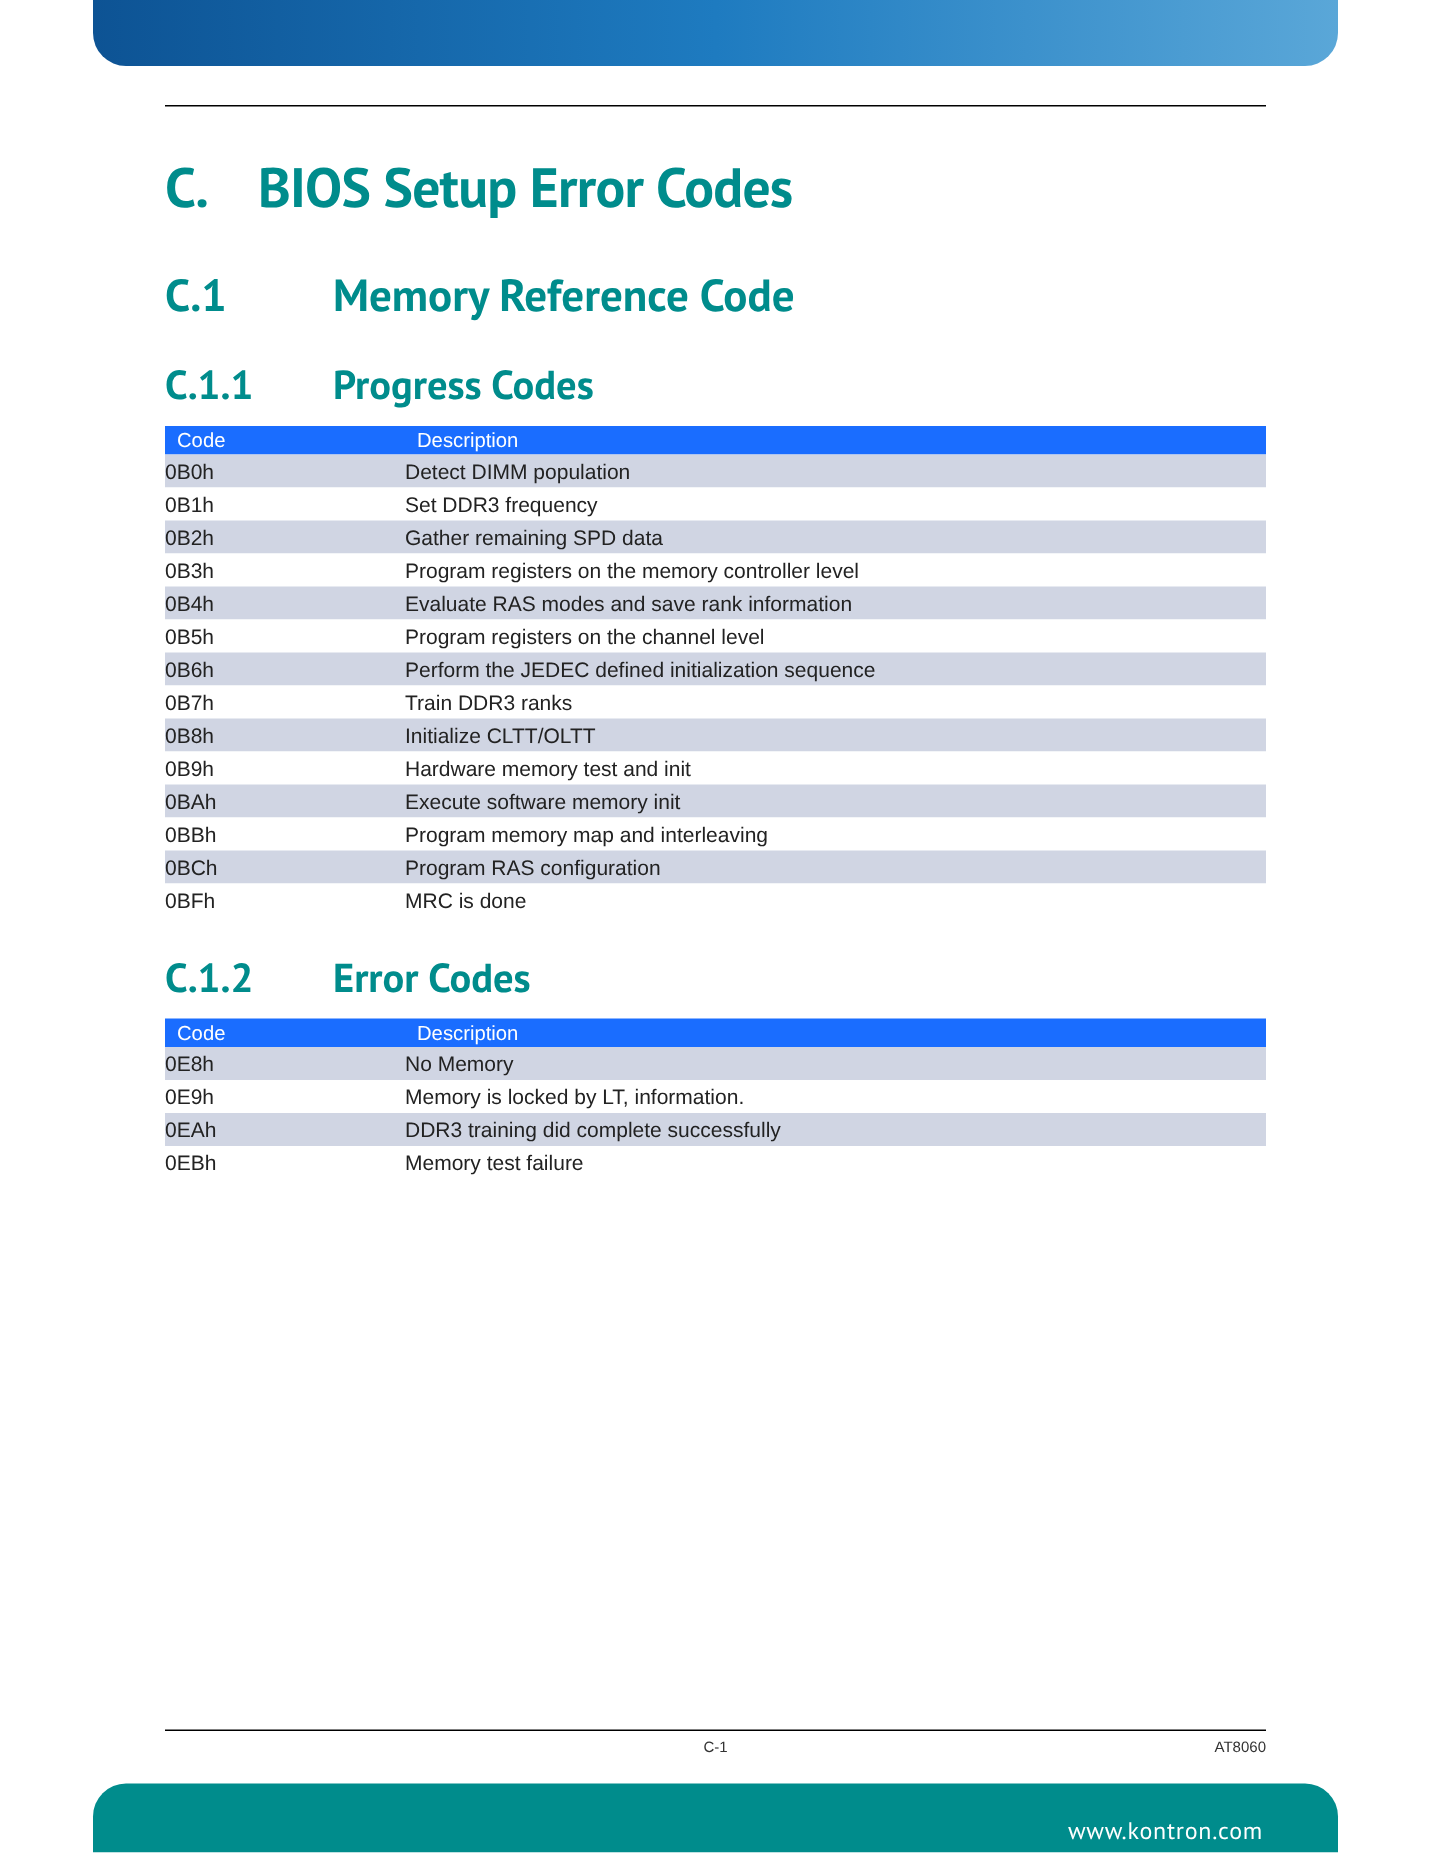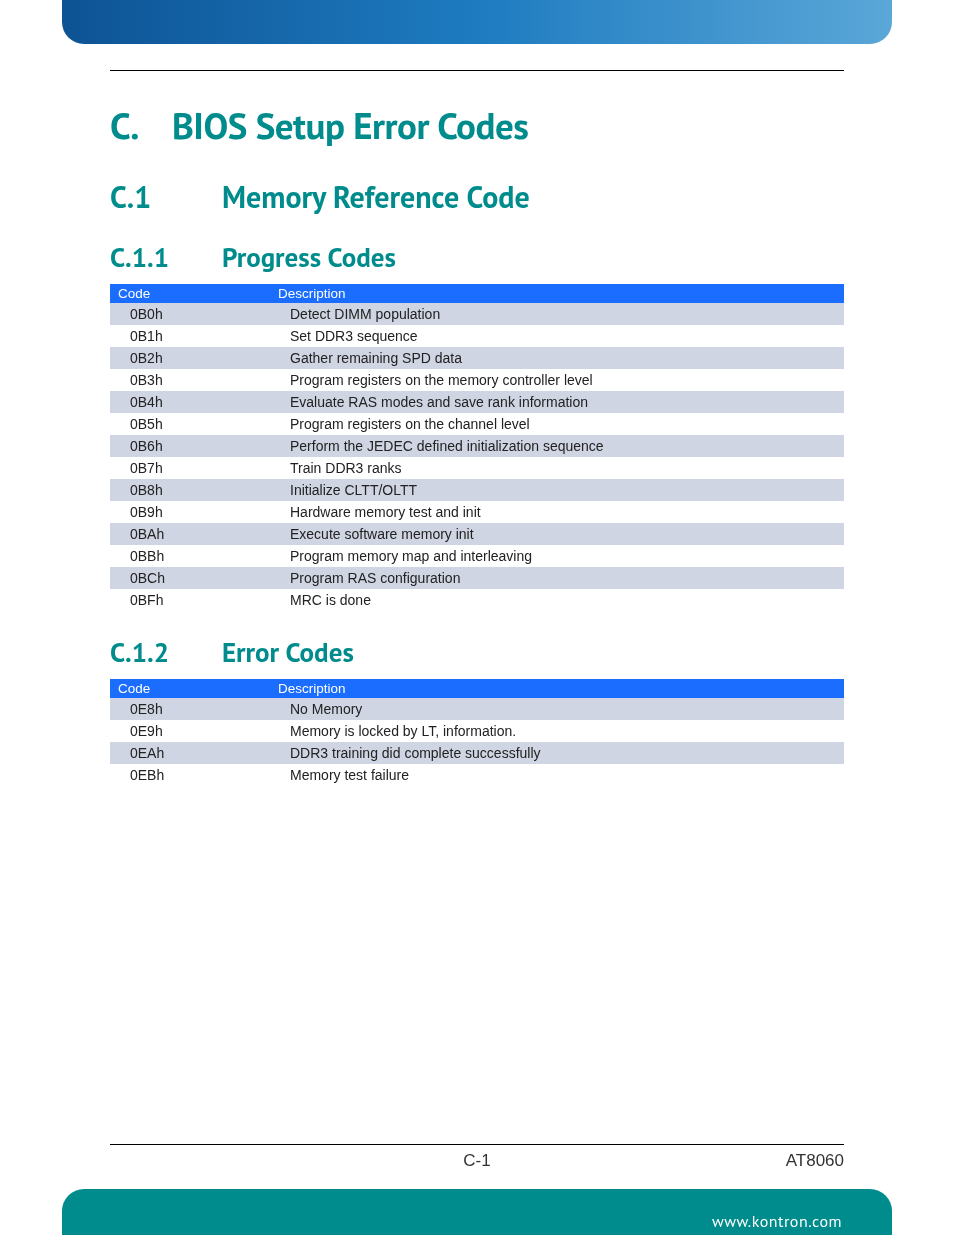--- a/index.html
+++ b/index.html
@@ -58,38 +58,38 @@
   }
   thead th {
     background: #1a6dff;
     color: #fff;
     text-align: left;
     font-weight: 400;
     padding: 2px 8px;
     font-size: 13.5px;
   }
   tbody td {
-    padding: 3px 20px;
+    padding: 3px 0;
     color: #222;
   }
   tbody tr:nth-child(odd) td { background: #d0d5e3; }
   tbody tr:nth-child(even) td { background: #ffffff; }
   th.col-code, td.col-code { width: 160px; }
   .footer-zone {
     position: absolute;
     left: 0; right: 0;
     bottom: 0;
   }
   .footer-line {
     margin: 0 110px;
     border-top: 1px solid #000;
     padding: 6px 0 18px 0;
     display: flex;
     justify-content: space-between;
-    font-size: 17px;
+    font-size: 10px;
     color: #333;
   }
   .footer-line .center {
     position: absolute;
     left: 50%;
     transform: translateX(-50%);
   }
   .bottom-bar {
     height: 46px;
     margin: 0 62px 0 62px;
@@ -133,21 +133,21 @@
         <th>Description</th>
       </tr>
     </thead>
     <tbody id="progress-body">
         <tr>
           <td class="col-code">0B0h</td>
           <td>Detect DIMM population</td>
         </tr>
         <tr>
           <td class="col-code">0B1h</td>
-          <td>Set DDR3 sequence</td>
+          <td>Set DDR3 frequency</td>
         </tr>
         <tr>
           <td class="col-code">0B2h</td>
           <td>Gather remaining SPD data</td>
         </tr>
         <tr>
           <td class="col-code">0B3h</td>
           <td>Program registers on the memory controller level</td>
         </tr>
         <tr>

